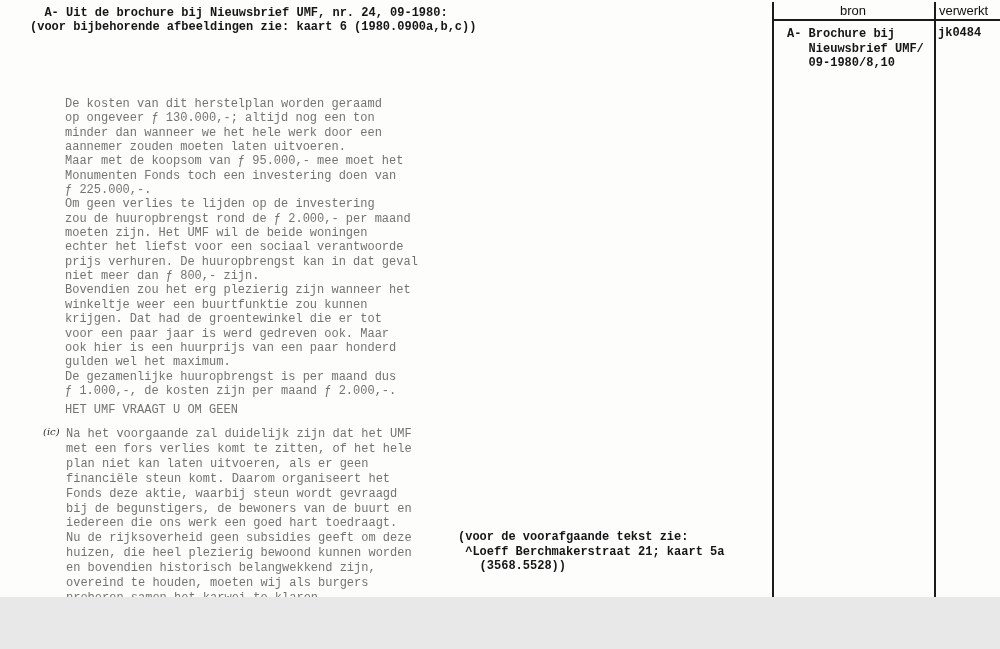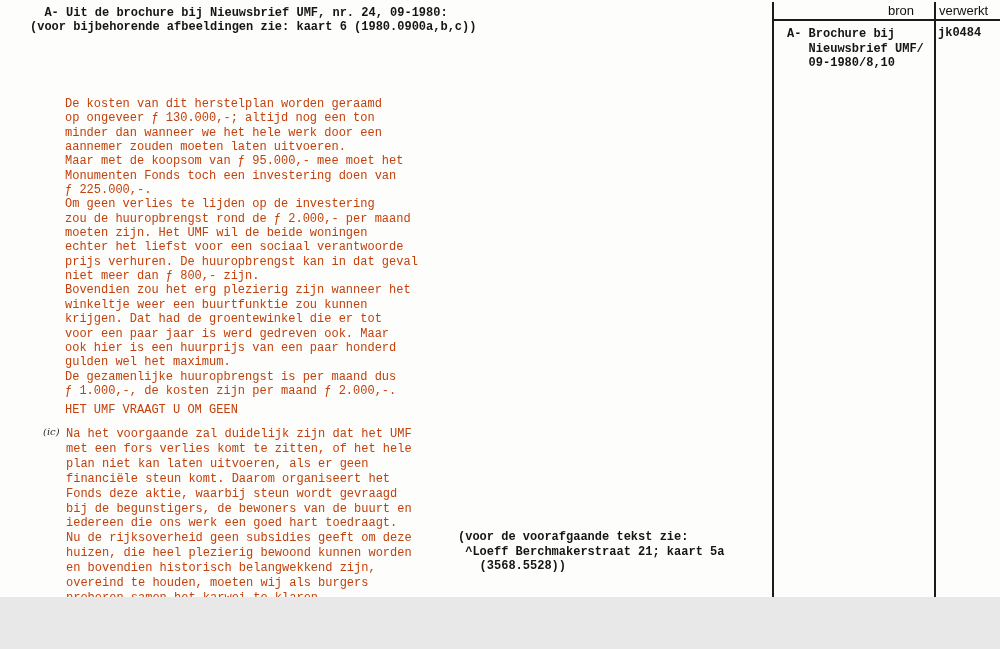--- a/index.html
+++ b/index.html
@@ -10,21 +10,21 @@
     background: #fdfdfc;
     overflow: hidden;
     font-family: "Liberation Mono", "DejaVu Sans Mono", monospace;
   }
   .tw {
     position: absolute;
     font-family: "Liberation Mono", "DejaVu Sans Mono", monospace;
     font-size: 12px;
     line-height: 14.35px;
     white-space: pre;
-    color: #c2410c;
+    color: #737373;
   }
   .tw.bold {
     font-weight: 700;
     color: #151515;
   }
   .lh145 { line-height: 14.5px; }
   .lh135 { line-height: 13.5px; }
   .lh149 { line-height: 14.9px; }
   .handnote {
     position: absolute;
@@ -99,21 +99,21 @@
 proberen samen het karwei te klaren.</div>
 
   <div class="tw bold lh145" style="left:458px; top:530px;">(voor de voorafgaande tekst zie:
  ^Loeff Berchmakerstraat 21; kaart 5a
    (3568.5528))</div>
 
   <div class="vline" style="left:772px; top:2px; height:613px;"></div>
   <div class="vline" style="left:934px; top:2px; height:613px;"></div>
   <div class="hline" style="left:772px; top:19px; width:228px;"></div>
 
-  <div class="collabel" style="left:774px; top:3px; width:158px; text-align:center;padding-left:48px;">bron</div>
+  <div class="collabel" style="left:774px; top:3px; width:158px; text-align:center;">bron</div>
   <div class="collabel" style="left:939px; top:3px;">verwerkt</div>
 
   <div class="tw bold lh145" style="left:787px; top:27px;">A- Brochure bij
    Nieuwsbrief UMF/
    09-1980/8,10</div>
   <div class="tw bold" style="left:938px; top:26px;">jk0484</div>
 
 </div>
 
 </body></html>

